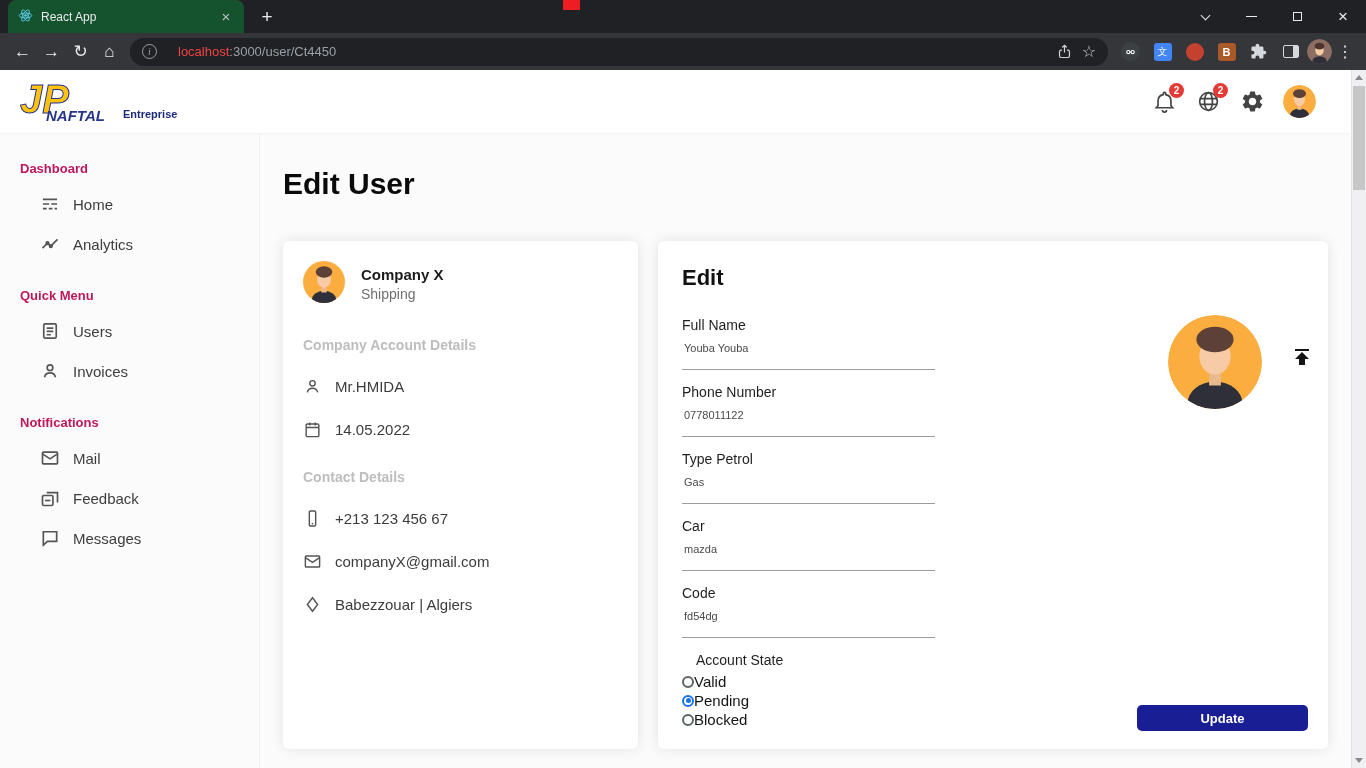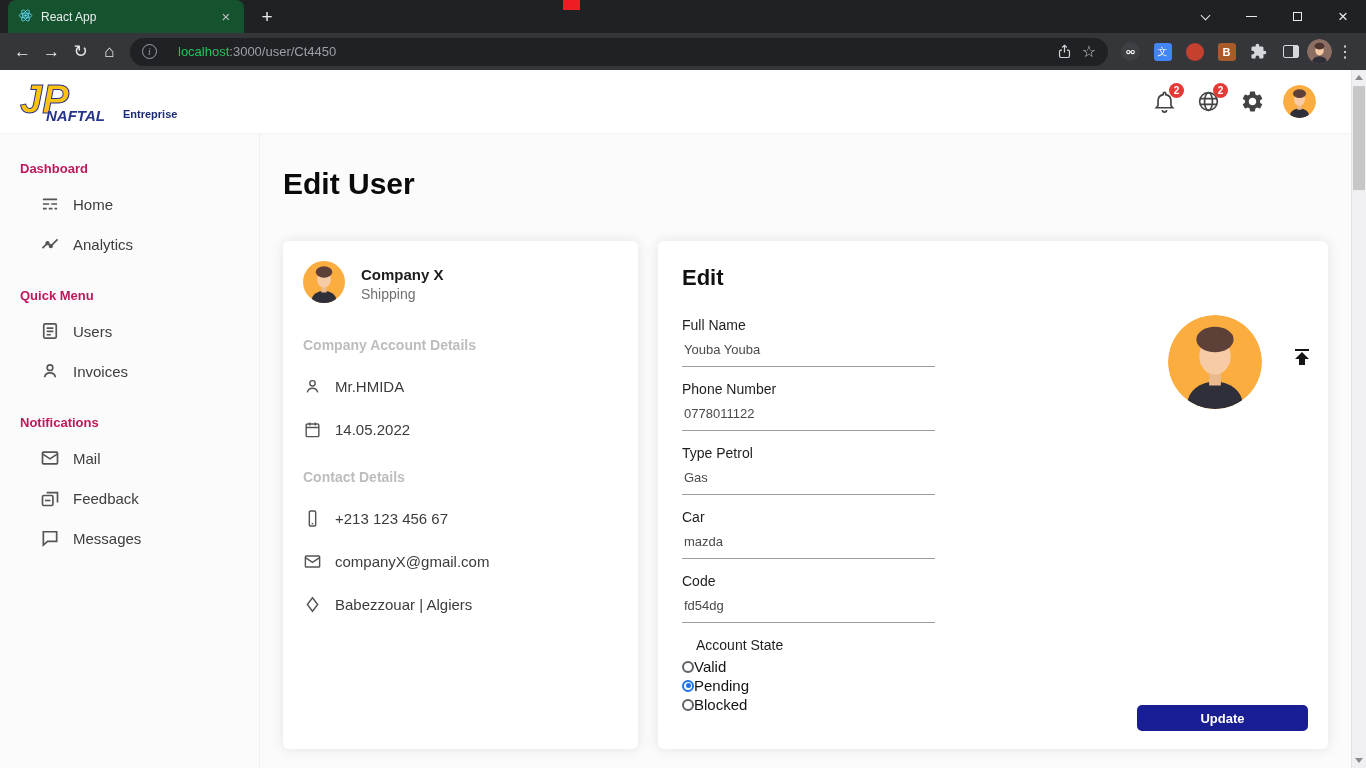--- a/index.html
+++ b/index.html
@@ -27,21 +27,21 @@
   .toolbar { position:absolute; top:33px; left:0; right:0; height:37px; background:#35363a;
              display:flex; align-items:center; padding:0 8px; }
   .navbtn { width:29px; height:29px; border-radius:50%; display:flex; align-items:center; justify-content:center;
             color:#e8eaed; font-size:17px; flex:none; }
   .addressbar { flex:1; height:28px; background:#202124; border-radius:14px; margin:0 6px;
                 display:flex; align-items:center; gap:9px; padding:0 12px; min-width:0; }
   .info-badge { width:15px; height:15px; border:1.2px solid #9aa0a6; border-radius:50%; color:#9aa0a6;
                 font-size:10px; font-style:italic; display:flex; align-items:center; justify-content:center;
                 font-family:"Liberation Serif", serif; flex:none; }
   .url { font-size:13px; color:#9aa0a6; white-space:nowrap; overflow:hidden; }
-  .url .host { color:#22c55e;padding-left:12px; }
+  .url .host { color:#ef4444;padding-left:12px; }
   .addr-spacer { flex:1; }
   .addr-icon { color:#cfd2d6; font-size:16px; display:flex; align-items:center; flex:none; }
   .ext-row { display:flex; align-items:center; gap:11px; margin:0 6px; flex:none; }
   .ext { width:21px; height:21px; display:flex; align-items:center; justify-content:center; }
   .ext-circle-dark { width:19px; height:19px; border-radius:50%; background:#3c4043; display:flex; align-items:center; justify-content:center; }
   .ext-translate { width:18px; height:18px; border-radius:3px; background:#4285f4; color:#fff; font-size:10px;
                    display:flex; align-items:center; justify-content:center; }
   .ext-red { width:18px; height:18px; border-radius:50%; background:#c4402f; }
   .ext-b { width:18px; height:18px; border-radius:3px; background:#a85b28; color:#fff; font-size:11px; font-weight:bold;
            display:flex; align-items:center; justify-content:center; }
@@ -86,22 +86,22 @@
   .p-name { font-weight:bold; font-size:15px; color:#1c1c1c; }
   .p-sub { font-size:14px; color:#6f6f6f; margin-top:3px; }
   .sec-title { color:#bdbdbd; font-size:14px; font-weight:bold; margin-top:30px; }
   .info-row { display:flex; align-items:center; gap:13px; margin-top:24px; font-size:15px; color:#3c3c3c; }
   .info-row svg { flex:none; }
 
   .edit-title { font-size:22px; font-weight:bold; color:#111; }
   .edit-form { margin-top:26px; width:255px; }
   .field { margin-bottom:14px; }
   .field label { display:block; font-size:14px; color:#1f1f1f; margin-bottom:9px; }
-  .field input { border:none; border-bottom:1px solid #9c9c9c; width:253px; font-size:13px; color:#4a4a4a;
-                 padding:0 0 9px 2px; background:transparent; outline:none; font-family:inherit; display:block; }
+  .field input { border:none; border-bottom:1px solid #9c9c9c; width:253px; font-size:11px; color:#4a4a4a;
+                 padding:0 0 15px 2px; background:transparent; outline:none; font-family:inherit; display:block; }
   .state-label { font-size:14px; color:#1f1f1f; margin:8px 14px 4px; }
   .radio-row { display:flex; align-items:center; font-size:15px; color:#141414; padding:1px 0; cursor:pointer; }
   .radio { width:12px; height:12px; border:2px solid #5f6368; border-radius:50%; position:relative; flex:none; }
   .radio[data-checked="true"] { border-color:#1a73e8; }
   .radio[data-checked="true"]::after { content:""; position:absolute; inset:1.5px; border-radius:50%; background:#1a73e8; }
 
   .avatar-big { position:absolute; top:74px; left:510px; width:94px; height:94px; border-radius:50%; overflow:hidden; }
   .upload-btn { position:absolute; top:104px; left:632px; width:24px; height:24px; cursor:pointer; }
   .update-btn { position:absolute; right:20px; bottom:18px; width:171px; height:26px; background:#191e95;
                 color:#fff; border:none; border-radius:5px; font-weight:bold; font-size:13px;

